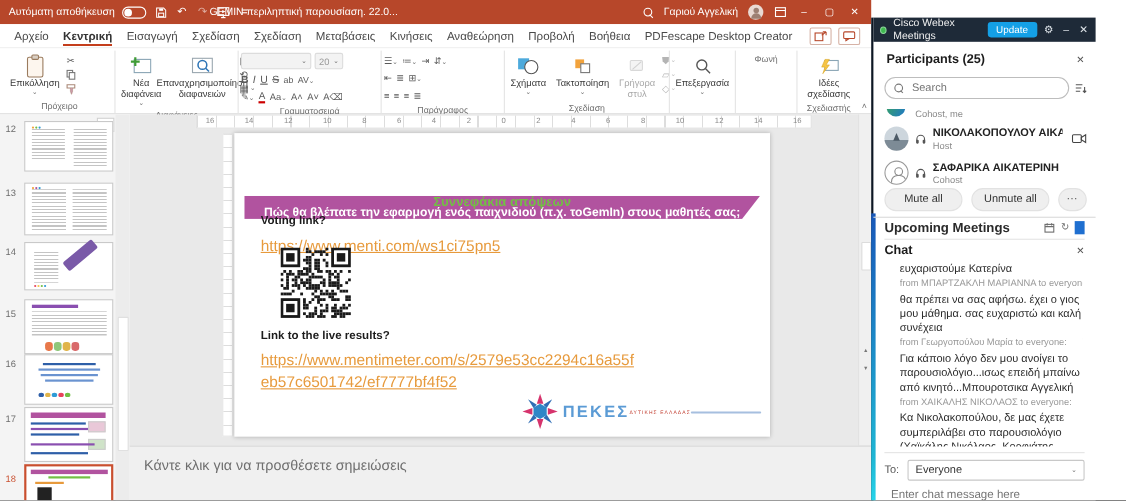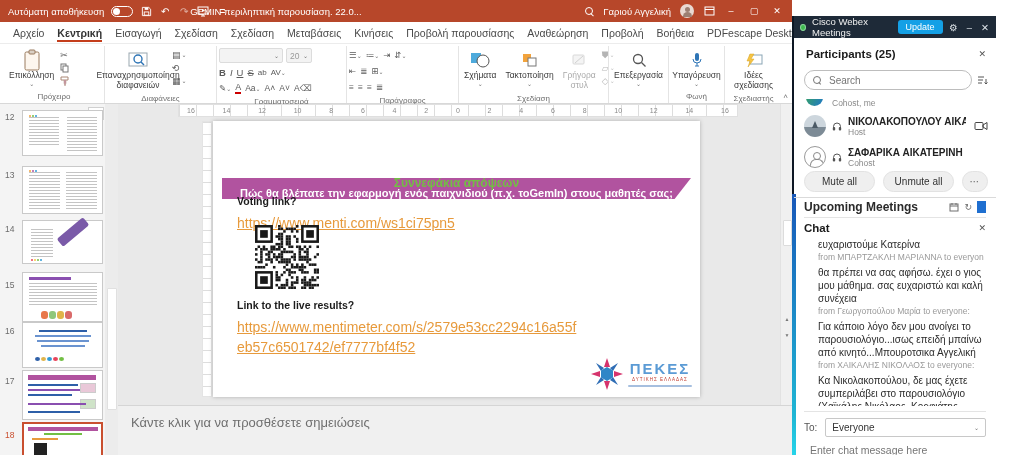--- a/index.html
+++ b/index.html
@@ -82,21 +82,21 @@
   .slide{position:absolute;left:95px;top:17px;width:487px;height:276px;background:#fff;box-shadow:0 0 4px rgba(0,0,0,.25);}
   .banner{position:absolute;left:9px;top:30px;width:469px;height:21px;background:#b1539f;
      clip-path:polygon(0 0,100% 0,96.5% 100%,0 100%);color:#fff;font-weight:bold;font-size:11px;
      display:flex;align-items:flex-end;justify-content:center;white-space:nowrap;margin-top:27px;}
   .banner .gem{text-decoration:underline;text-decoration-style:wavy;text-decoration-color:#ffb3b3;text-underline-offset:2px;}
   .subtitle{position:absolute;left:0;right:0;top:55px;text-align:center;color:#72bf44;font-weight:bold;font-size:12px;}
   .sl-label{position:absolute;left:24px;font-weight:bold;font-size:10.5px;color:#1c1c1c;}
   .sl-link{position:absolute;left:24px;font-size:14px;color:#e79a3c;text-decoration:underline;line-height:1.45;}
   #qr{position:absolute;left:42px;top:104px;width:64px;height:64px;}
   .pekes{position:absolute;right:8px;bottom:6px;display:flex;align-items:center;gap:4px;}
-  .pekes-txt{display:flex;flex-direction:column;align-items:center;line-height:1;}
+  .pekes-txt{display:flex;flex-direction:row;align-items:center;line-height:1;}
   .pekes-name{color:#5b9bd5;font-weight:bold;font-size:15px;letter-spacing:2px;}
   .pekes-sub{color:#c0392b;font-size:4.5px;letter-spacing:1px;margin-top:2px;}
   .pekes-line{width:64px;height:2px;background:#88a9d4;opacity:.75;margin-top:2px;border-radius:1px;}
   .vscroll{position:absolute;right:0;top:0;width:12px;height:301px;background:#f0f0f0;border-left:1px solid #e2e2e2;}
   .vscroll .vth{position:absolute;left:1.5px;top:116px;width:9px;height:26px;background:#fff;border:1px solid #dcdcdc;border-radius:1px;}
   .vnav{position:absolute;left:0;width:12px;font-size:5px;color:#777;text-align:center;}
 
   
   .notes{position:absolute;left:118px;top:405px;width:674px;height:50px;background:#f0f0f0;border-top:1px solid #d5d5d5;}
   .notes-text{position:absolute;left:13px;top:9px;font-size:13px;color:#6f6f6f;}
@@ -194,21 +194,20 @@
     </div>
 
     <div class="ppt-tabs">
       <span class="ppt-tab">Αρχείο</span>
       <span class="ppt-tab sel">Κεντρική</span>
       <span class="ppt-tab">Εισαγωγή</span>
       <span class="ppt-tab">Σχεδίαση</span>
       <span class="ppt-tab">Σχεδίαση</span>
       <span class="ppt-tab">Μεταβάσεις</span>
       <span class="ppt-tab">Κινήσεις</span>
-      <span class="ppt-tab">Προβολή παρουσίασης</span>
       <span class="ppt-tab">Αναθεώρηση</span>
       <span class="ppt-tab">Προβολή</span>
       <span class="ppt-tab">Βοήθεια</span>
       <span class="ppt-tab">PDFescape Desktop Creator</span>
       <span class="tabs-right">
         <span class="mini-btn">
           <svg width="12" height="10" viewBox="0 0 12 10">
               <rect x="1" y="2" width="7" height="7" fill="none" stroke="#b7472a"></rect>
               <path d="M7 4l4-3M11 1v3M11 1H8" stroke="#b7472a" fill="none"></path>
             </svg>
@@ -250,20 +249,30 @@
                   <path d="M4 4v3l1 3 1-3V4" fill="#c9a" stroke="#a87" stroke-width=".5"></path>
                 </svg>
             </span>
           </div>
         </div>
         <div class="rg-label">Πρόχειρο</div>
       </div>
 
       <div class="rgroup" style="width:112px">
         <div class="rg-content">
+          <div class="bigbtn">
+            <span class="bic">
+              <svg width="20" height="18" viewBox="0 0 20 18">
+                  <rect x="4" y="3" width="15" height="12" fill="#fff" stroke="#8aa5b5"></rect>
+                  <path d="M5 1v8M1 5h8" stroke="#3f9c35" stroke-width="2"></path>
+                </svg>
+            </span>
+            <span>Νέα διαφάνεια</span>
+            <span class="chev">⌄</span>
+          </div>
           <div class="bigbtn" style="max-width:62px">
             <span class="bic">
               <svg width="22" height="18" viewBox="0 0 22 18">
                   <rect x="2" y="2" width="18" height="13" fill="#fff" stroke="#9aa7b0"></rect>
                   <circle cx="11" cy="8" r="4" fill="none" stroke="#2e75b6" stroke-width="1.4"></circle>
                   <path d="M14 11l3 3" stroke="#2e75b6" stroke-width="1.4"></path>
                 </svg>
             </span>
             <span>Επαναχρησιμοποίηση διαφανειών</span>
           </div>
@@ -381,33 +390,20 @@
                 </svg>
             </span>
             <span>Επεξεργασία</span>
             <span class="chev">⌄</span>
           </div>
         </div>
         <div class="rg-label"></div>
       </div>
 
       <div class="rgroup" style="width:56px">
-        <div class="rg-content" style="justify-content:center">
-          <div class="bigbtn">
-            <span class="bic">
-              <svg width="12" height="17" viewBox="0 0 12 17">
-                  <rect x="4" y="1" width="4" height="8" rx="2" fill="#2e75b6"></rect>
-                  <path d="M2 7a4 4 0 0 0 8 0" fill="none" stroke="#2e75b6"></path>
-                  <path d="M6 11v3M4 14h4" stroke="#2e75b6"></path>
-                </svg>
-            </span>
-            <span>Υπαγόρευση</span>
-            <span class="chev">⌄</span>
-          </div>
-        </div>
         <div class="rg-label">Φωνή</div>
       </div>
 
       <div class="rgroup" style="width:58px">
         <div class="rg-content" style="justify-content:center">
           <div class="bigbtn">
             <span class="bic">
               <svg width="18" height="15" viewBox="0 0 18 15">
                   <rect x="5" y="2" width="12" height="9" fill="#fff" stroke="#8aa5b5"></rect>
                   <path d="M5 1L2 8h3l-2 6 6-8H6l3-5z" fill="#f6c445" stroke="#d9a521" stroke-width=".5"></path>

